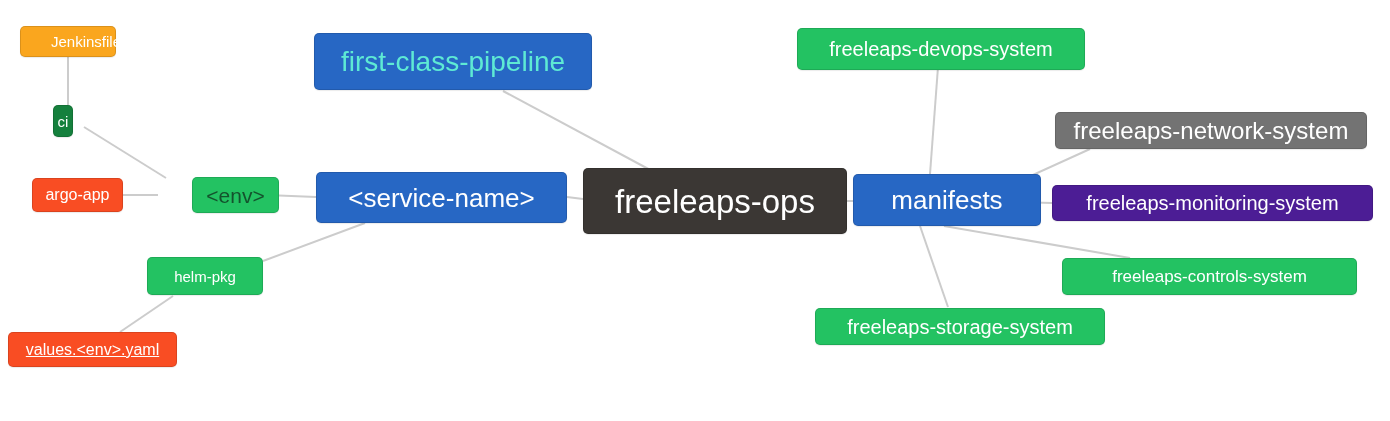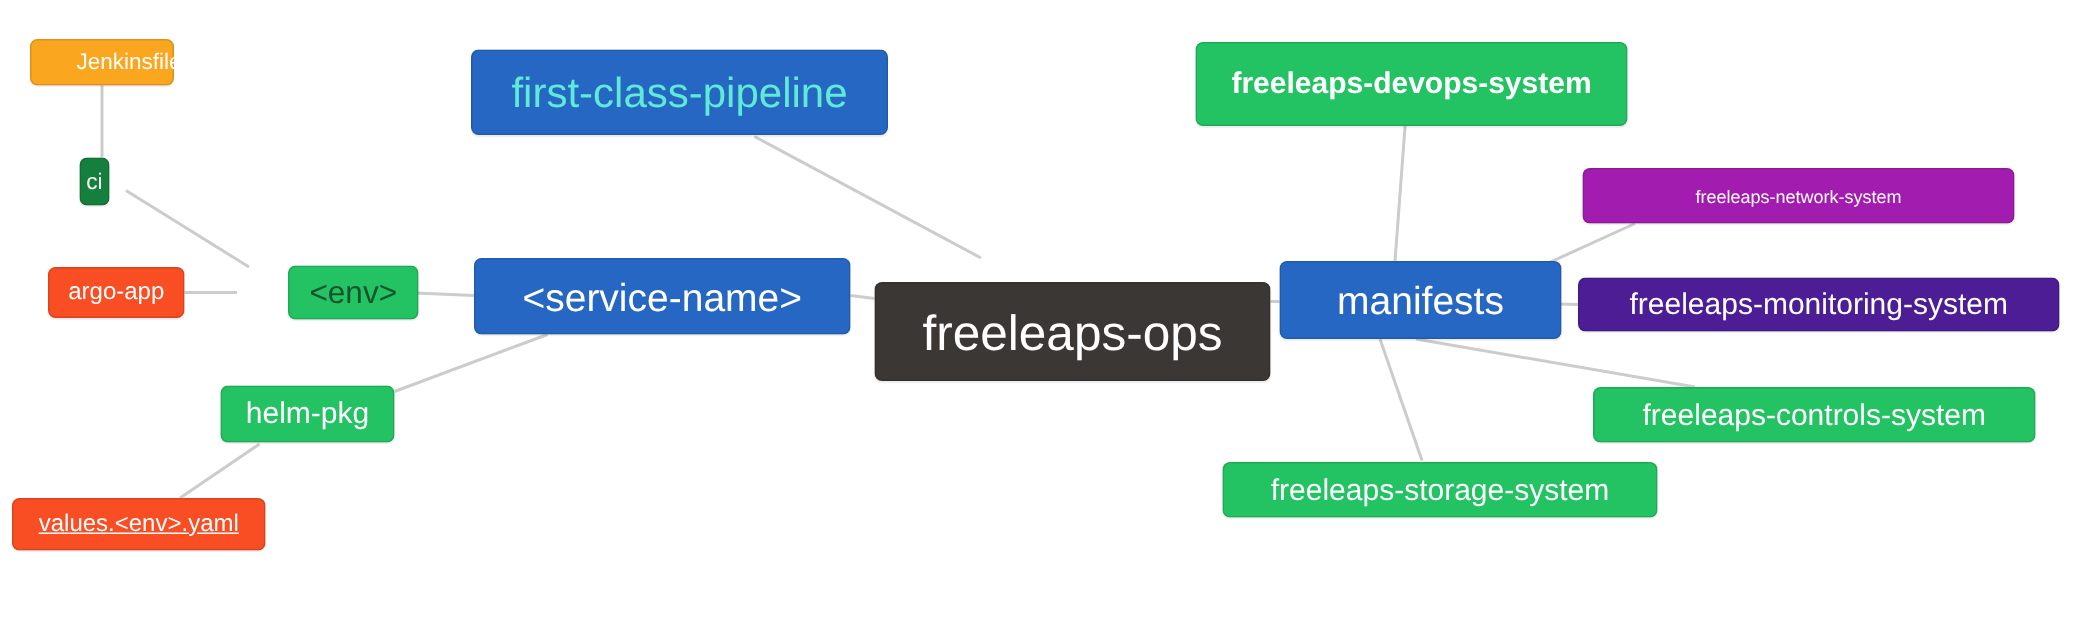--- a/index.html
+++ b/index.html
@@ -56,25 +56,25 @@
       <line x1="1011" y1="185" x2="1090" y2="149" stroke="#cccccc" stroke-width="2"></line>
       <line x1="1011" y1="202" x2="1052" y2="203" stroke="#cccccc" stroke-width="2"></line>
       <line x1="944" y1="226" x2="1130" y2="258" stroke="#cccccc" stroke-width="2"></line>
       <line x1="920" y1="226" x2="948" y2="307" stroke="#cccccc" stroke-width="2"></line>
     </svg>
   <div>
       <div class="node" style="left: 20px; top: 26px; width: 96px; height: 31px; font-size: 15px; background: rgb(250, 166, 30); color: rgb(255, 255, 255); padding-left: 36px;">Jenkinsfile</div>
       <div class="node" style="left: 53px; top: 105px; width: 20px; height: 32px; font-size: 15px; background: #15803d; color: rgb(255, 255, 255);">ci</div>
       <div class="node" style="left: 32px; top: 178px; width: 91px; height: 34px; font-size: 16px; background: rgb(249, 77, 35); color: rgb(255, 255, 255);">argo-app</div>
       <div class="node" style="left: 158px; top: 177px; width: 87px; height: 36px; font-size: 21px; background: rgb(35, 194, 98); color: #14532d; margin-left: 34px;">&lt;env&gt;</div>
-      <div class="node" style="left: 147px; top: 257px; width: 116px; height: 38px; font-size: 20px; background: rgb(35, 194, 98); color: rgb(255, 255, 255);">helm-pkg</div>
+      <div class="node" style="left: 147px; top: 257px; width: 116px; height: 38px; font-size: 15px; background: rgb(35, 194, 98); color: rgb(255, 255, 255);">helm-pkg</div>
       <div class="node" style="left: 8px; top: 332px; width: 169px; height: 35px; font-size: 16px; background: rgb(249, 77, 35); color: rgb(255, 255, 255); text-decoration: underline;">values.&lt;env&gt;.yaml</div>
       <div class="node" style="left: 314px; top: 33px; width: 278px; height: 57px; font-size: 28px; background: rgb(39, 103, 196); color: #5eead4;">first-class-pipeline</div>
       <div class="node" style="left: 316px; top: 172px; width: 251px; height: 51px; font-size: 26px; background: rgb(39, 103, 196); color: rgb(255, 255, 255);">&lt;service-name&gt;</div>
-      <div class="node" style="left: 583px; top: 188px; width: 264px; height: 66px; font-size: 33px; background: rgb(59, 55, 52); color: rgb(255, 255, 255);">freeleaps-ops</div>
+      <div class="node" style="left: 583px; top: 168px; width: 264px; height: 66px; font-size: 33px; background: rgb(59, 55, 52); color: rgb(255, 255, 255);">freeleaps-ops</div>
       <div class="node" style="left: 853px; top: 174px; width: 188px; height: 52px; font-size: 26px; background: rgb(39, 103, 196); color: rgb(255, 255, 255);">manifests</div>
-      <div class="node" style="left: 797px; top: 28px; width: 288px; height: 56px; font-size: 20px; background: rgb(35, 194, 98); color: rgb(255, 255, 255); font-weight: bold;">freeleaps-devops-system</div>
-      <div class="node" style="left: 1055px; top: 112px; width: 288px; height: 37px; font-size: 12px; background: #a21caf; color: rgb(255, 255, 255);">freeleaps-network-system</div>
+      <div class="node" style="left: 797px; top: 28px; width: 288px; height: 42px; font-size: 20px; background: rgb(35, 194, 98); color: rgb(255, 255, 255);">freeleaps-devops-system</div>
+      <div class="node" style="left: 1055px; top: 112px; width: 312px; height: 37px; font-size: 24px; background: #737373; color: rgb(255, 255, 255);">freeleaps-network-system</div>
       <div class="node" style="left: 1052px; top: 185px; width: 321px; height: 36px; font-size: 20px; background: #4c1d95; color: rgb(255, 255, 255);">freeleaps-monitoring-system</div>
-      <div class="node" style="left: 1062px; top: 258px; width: 295px; height: 37px; font-size: 20px; background: rgb(35, 194, 98); color: rgb(255, 255, 255);">freeleaps-controls-system</div>
+      <div class="node" style="left: 1062px; top: 258px; width: 295px; height: 37px; font-size: 17px; background: rgb(35, 194, 98); color: rgb(255, 255, 255);">freeleaps-controls-system</div>
       <div class="node" style="left: 815px; top: 308px; width: 290px; height: 37px; font-size: 20px; background: rgb(35, 194, 98); color: rgb(255, 255, 255);">freeleaps-storage-system</div>
     </div>
 </div>
 
 </body></html>

